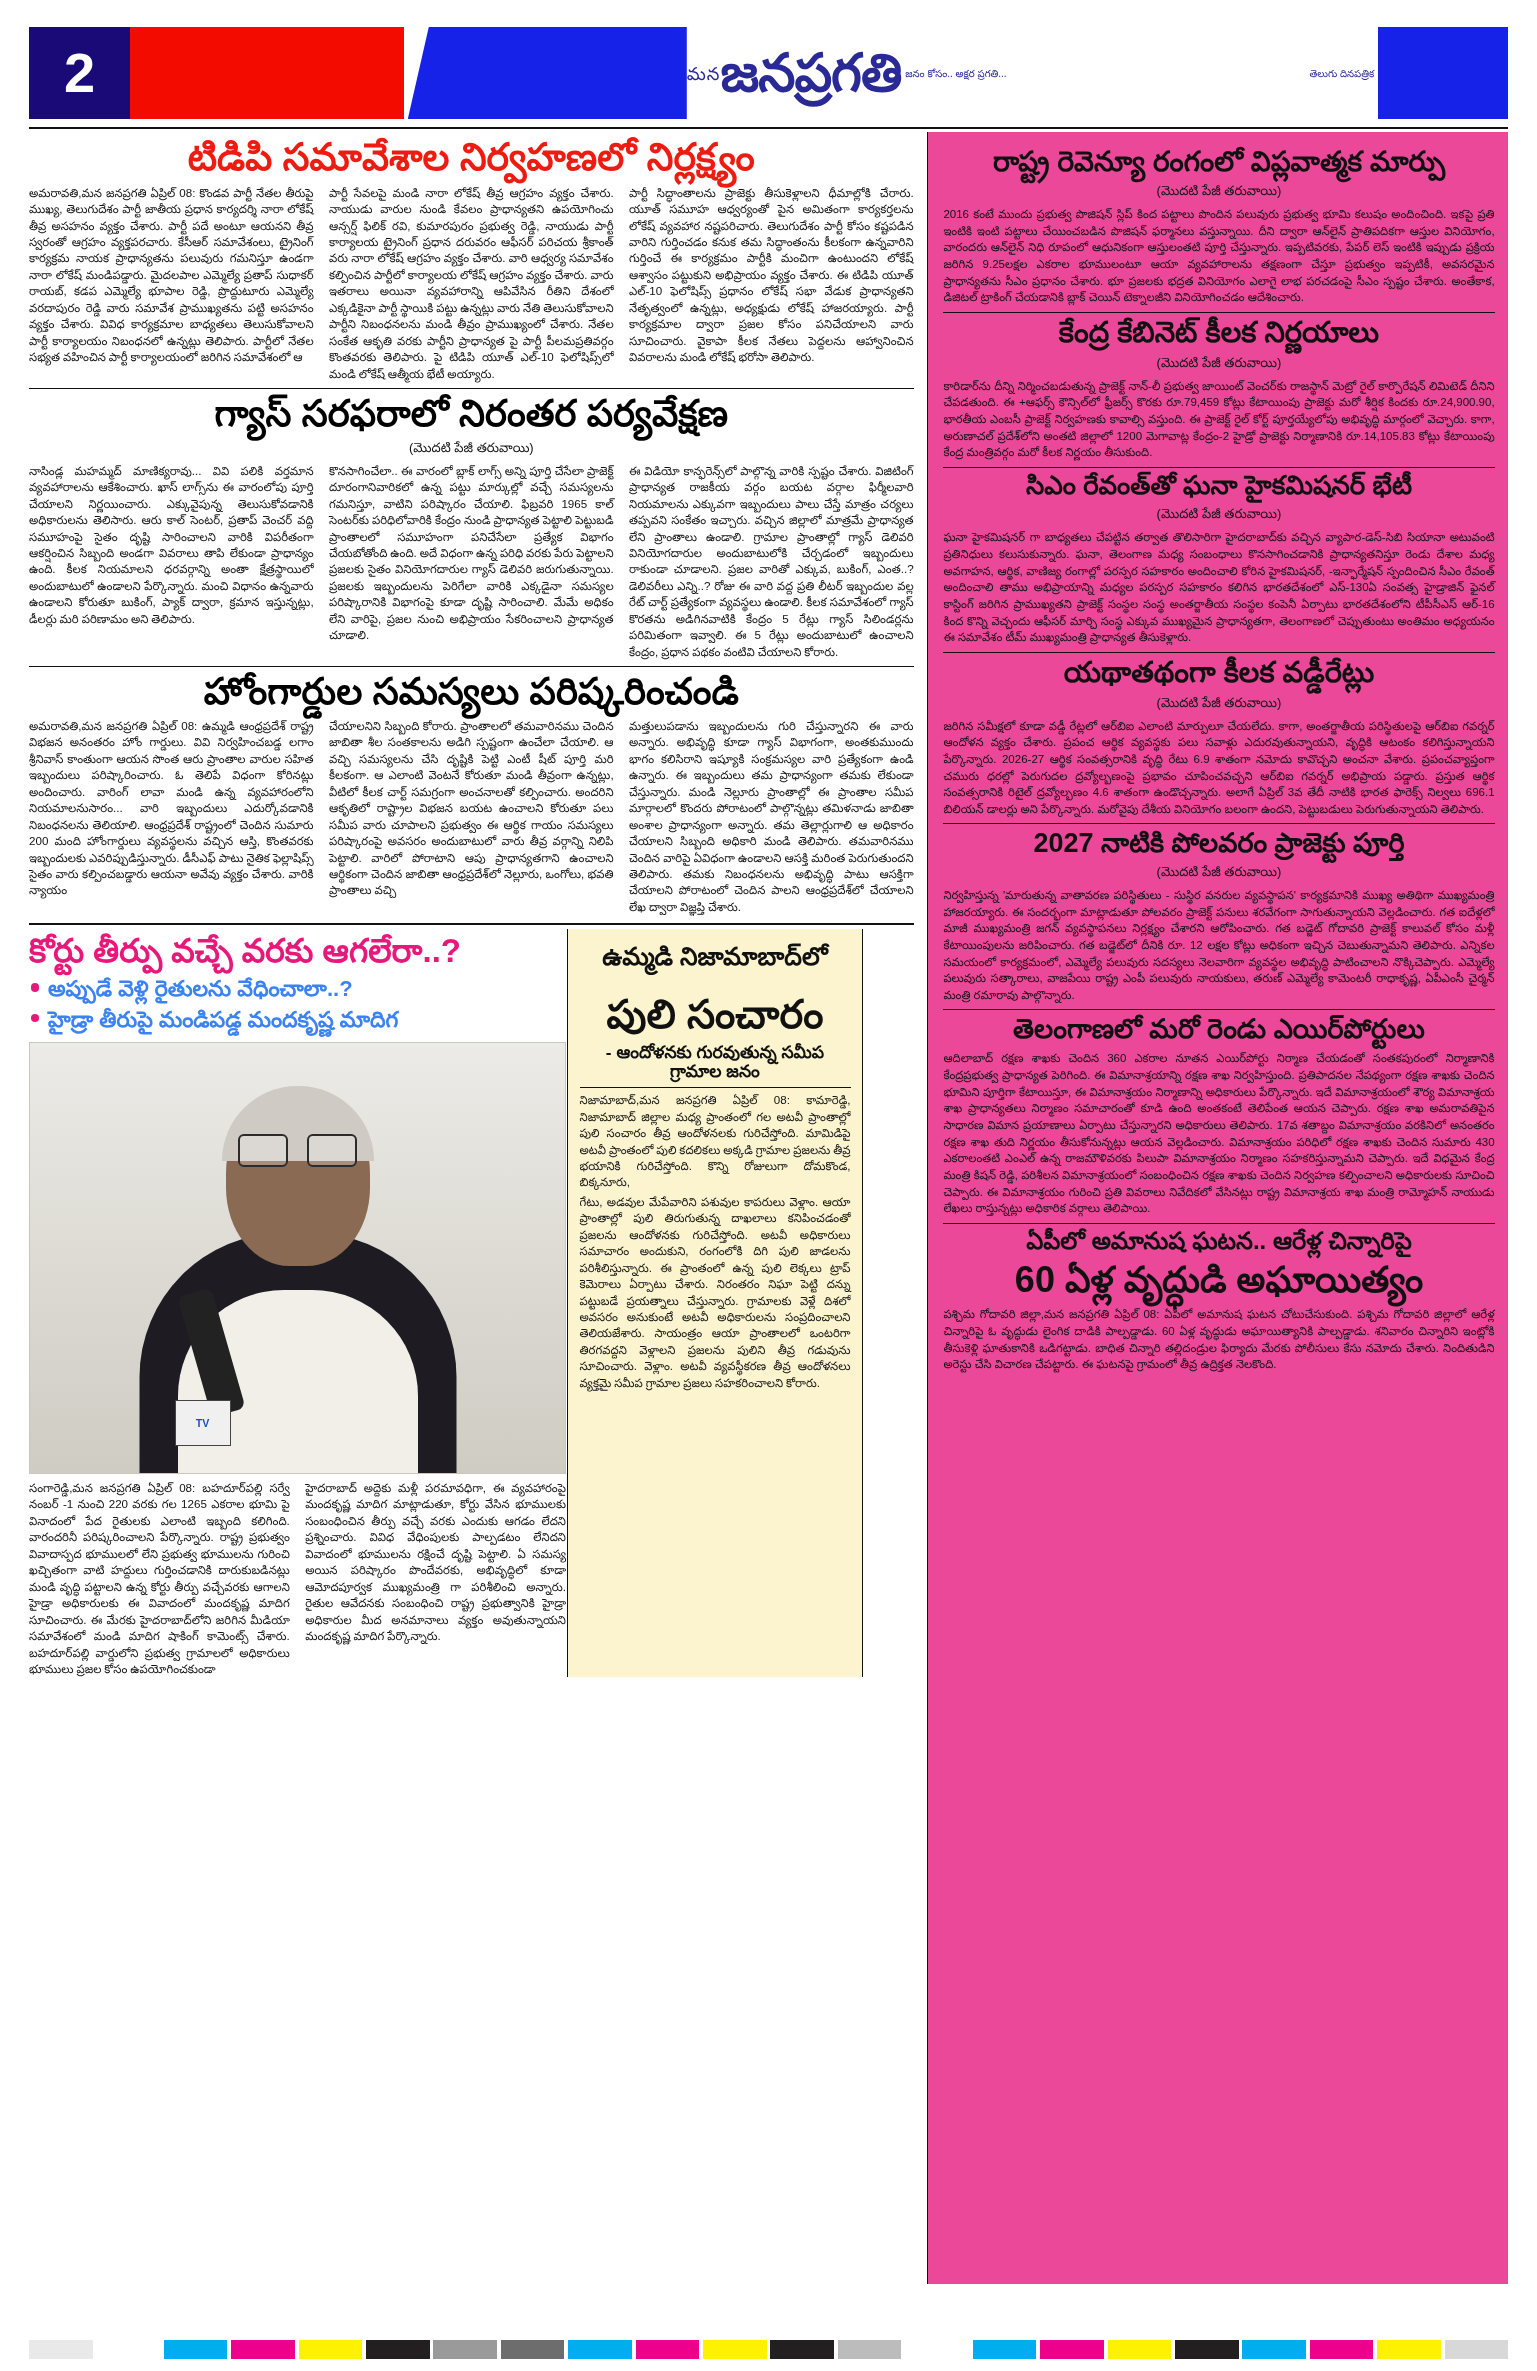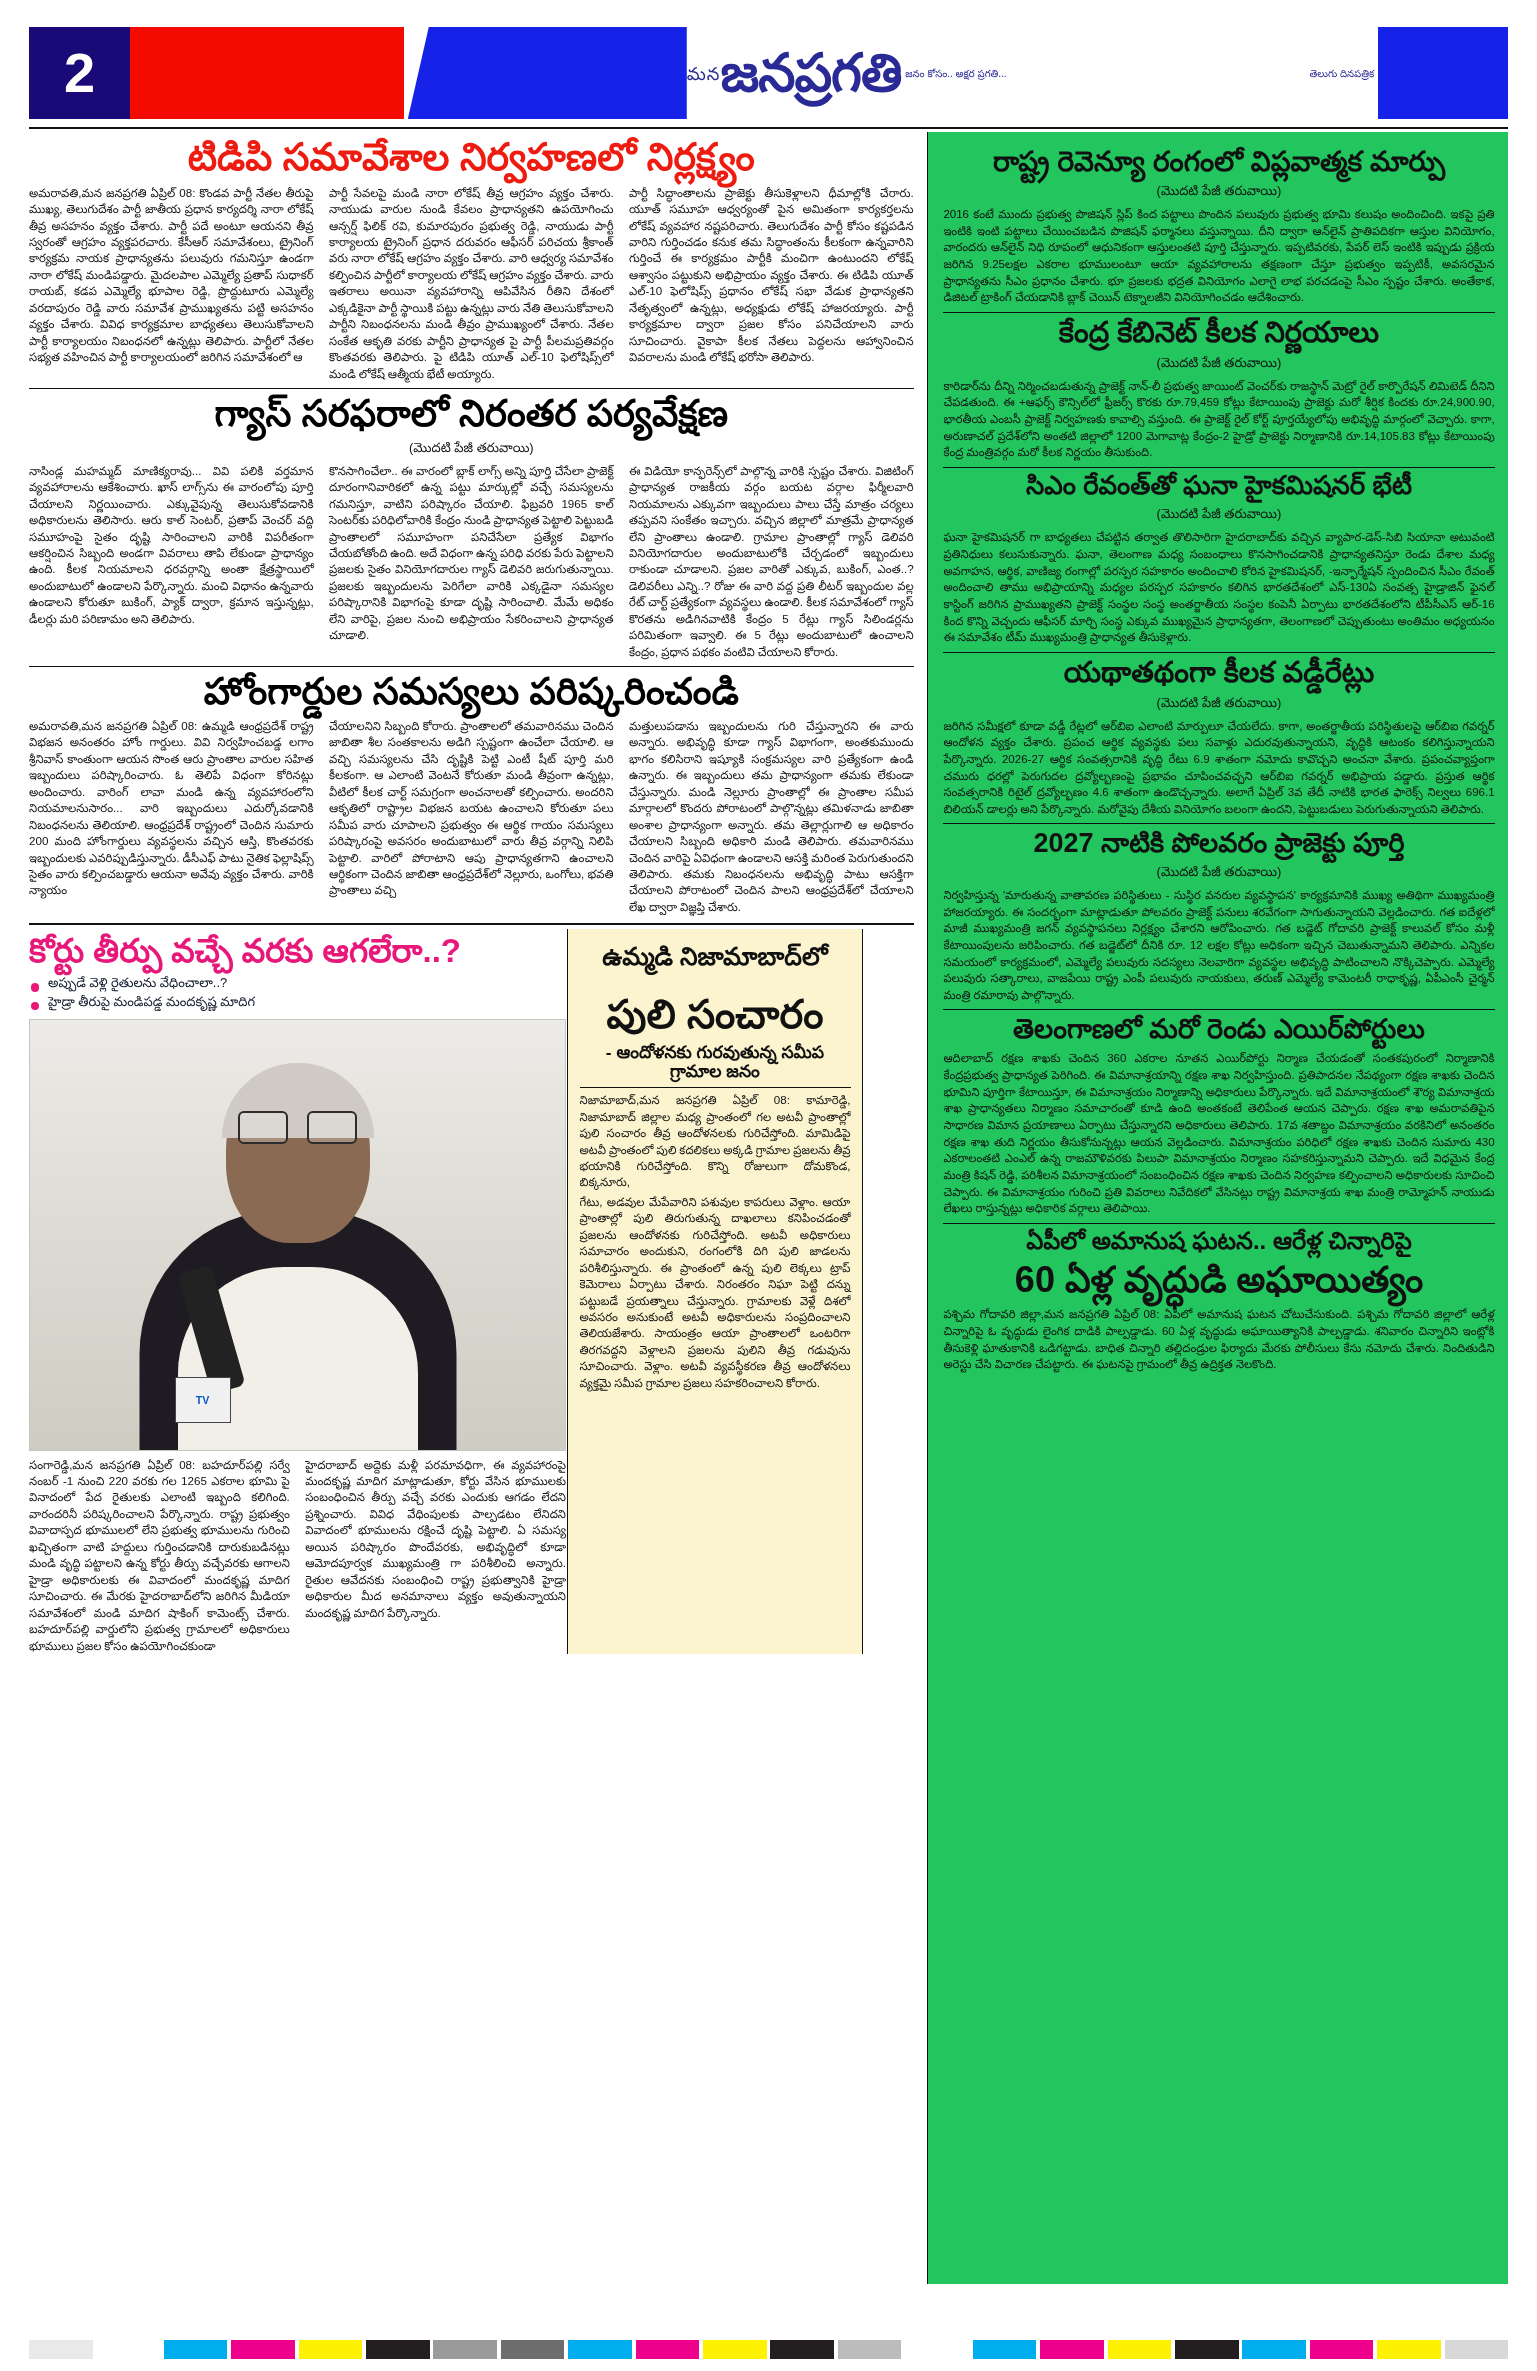--- a/index.html
+++ b/index.html
@@ -64,21 +64,21 @@
     color:#fff; display:flex; align-items:center; justify-content:center;
     font-size:29px; font-weight:bold; letter-spacing:1px;
   }
 
   
   .grid {
     display:flex; gap:0;
     height:2152px;
   }
   .col-left  { width:898px; padding-right:13.4px; }
-  .col-right { width:581px; background:#22c55e; padding:9.6px 13.4px 9.6px 15.4px;
+  .col-right { width:581px; background:#ec4899; padding:9.6px 13.4px 9.6px 15.4px;
                border-left:1.9px solid #111; }
 
   
   .hl {
     text-align:center; font-weight:bold; line-height:1.12;
     margin:3.8px 0 5.8px 0;
   }
   .hl-red    { color:#ee1b11; }
   .hl-purple { color:#000000; }
   .hl-pink   { color:#e8187a; }
@@ -100,21 +100,21 @@
   .body-txt p { margin:0 0 2.9px 0; }
 
   .rcol-txt {
     font-size:11.5px; line-height:1.45; text-align:justify; color:#111;
   }
   .rcol-txt p { margin:0 0 2.9px 0; }
 
   
   .bullets { list-style:none; margin:1.9px 0 0 0; padding:0; }
   .bullets li {
-    font-size:13px; font-weight:normal; color:#0f172a; line-height:1.3;
+    font-size:22px; font-weight:bold; color:#3b82f6; line-height:1.3;
     padding-left:19px; position:relative; margin-bottom:1.9px;
   }
   .bullets li:before {
     content:""; position:absolute; left:1.9px; top:7.7px;
     width:8.6px; height:8.6px; border-radius:50%; background:#e8187a;
   }
 
   
   .bottom-row { display:flex; gap:0; }
   .bl-left  { width:538px; padding-right:1px; }

